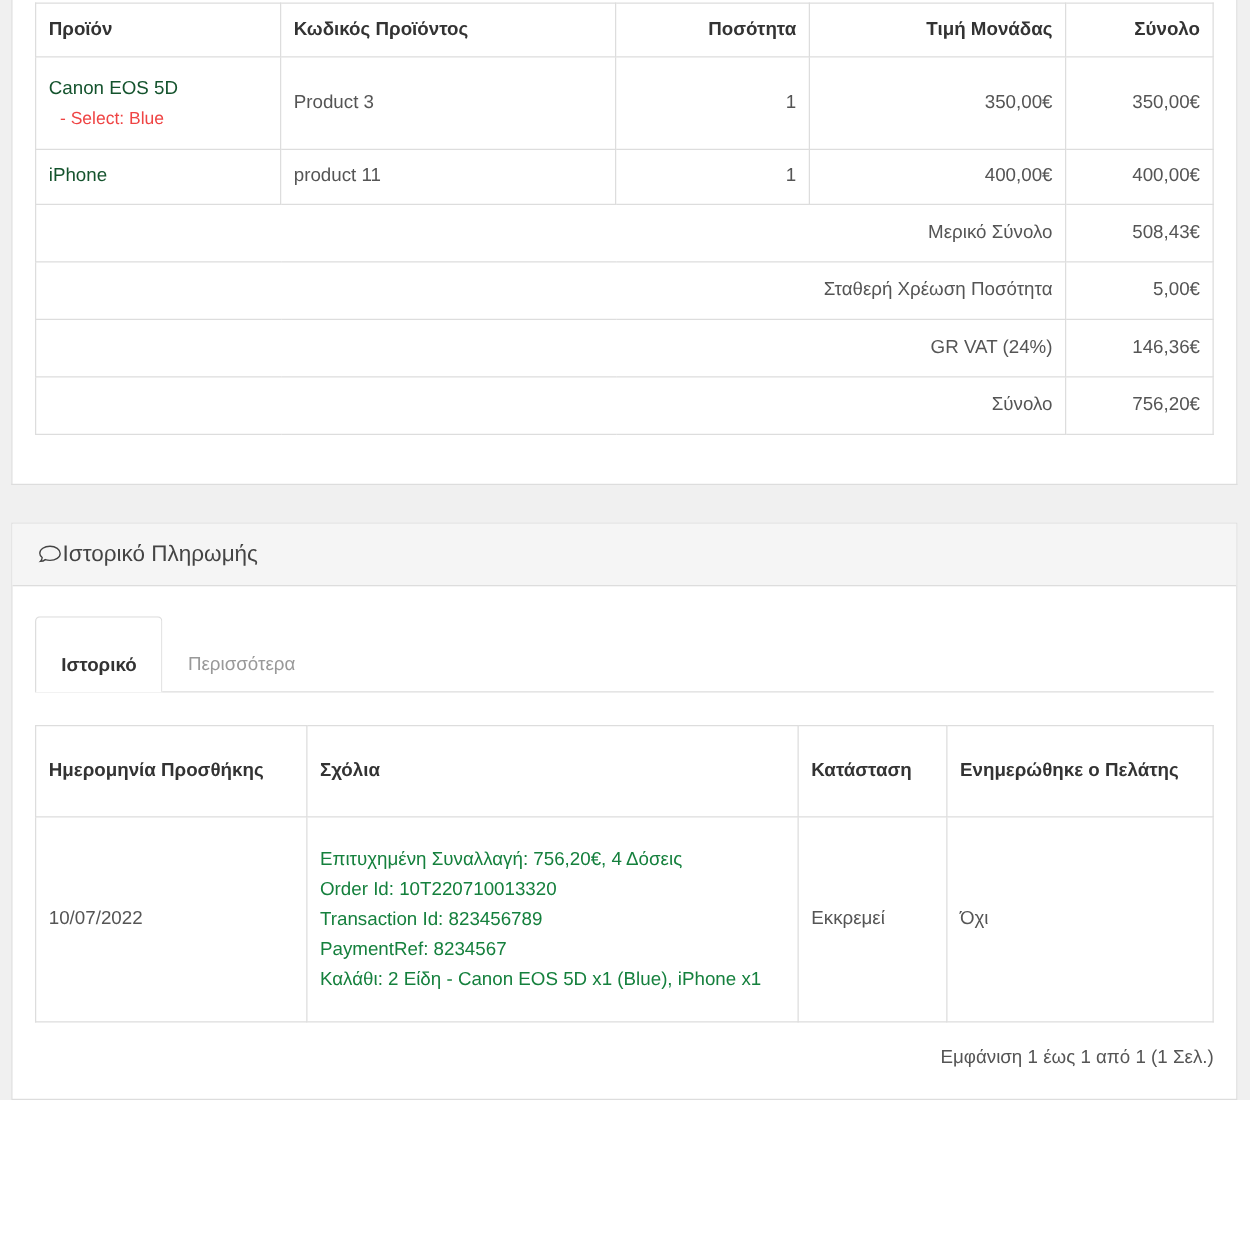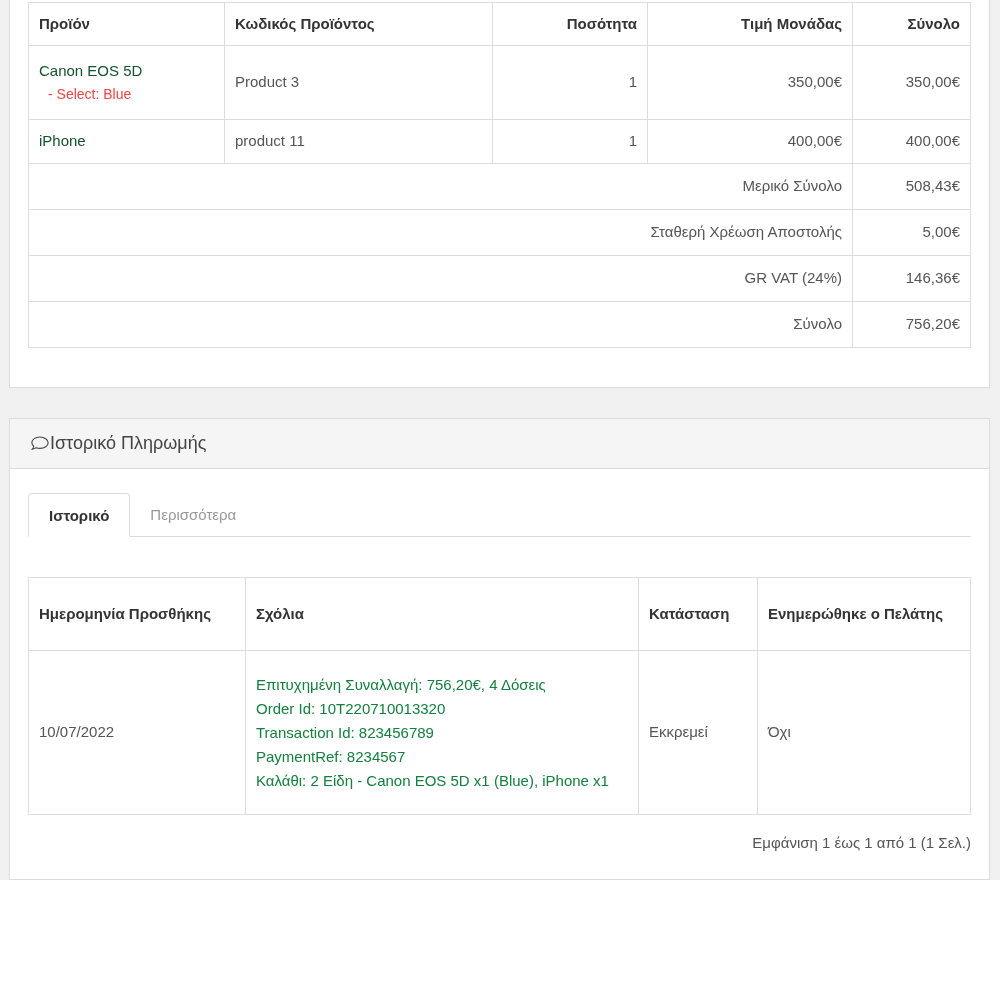--- a/index.html
+++ b/index.html
@@ -21,25 +21,25 @@
   .num { text-align:right; }
   .order-table .hdr-row { height:43px; }
   .order-table .row-1 { height:74px; }
   .order-table .row-2 { height:44px; }
   .order-table .total-row { height:46px; }
   .total-label { text-align:right; }
   a.product-link { color:#14532d; text-decoration:none; cursor:pointer; }
   .option-line { padding-left:9px; color:#ef4444; font-size:14px; margin-top:2px; }
 
   .tabs { display:flex; border-bottom:1px solid #ddd; }
-  .tab { padding:13px 20px 12px 20px; font-size:15px; color:#999; cursor:pointer; }
+  .tab { padding:30px 20px 12px 20px; font-size:15px; color:#999; cursor:pointer; }
   .tab.active { background:#fff; border:1px solid #ddd; border-bottom:1px solid #fff;
     margin-bottom:-1px; border-radius:4px 4px 0 0; color:#333; font-weight:bold; }
 
-  .history-table { margin-top:40px; }
+  .history-table { margin-top:26px; }
   .history-table th { height:73px; line-height:24px; }
   .history-table .body-row { height:164px; }
   .comment-cell div { line-height:24px; }
   .green { color:#15803d; }
   .pagination { text-align:right; padding:19px 0 0 0; color:#555; font-size:15px; }
   .comment-icon-svg { flex:0 0 auto; display:block; }
 </style>
 </head>
 <body>
 
@@ -79,21 +79,21 @@
         <td>product 11</td>
         <td class="num">1</td>
         <td class="num">400,00€</td>
         <td class="num">400,00€</td>
       </tr>
       <tr class="total-row">
         <td colspan="4" class="total-label">Μερικό Σύνολο</td>
         <td class="num">508,43€</td>
       </tr>
       <tr class="total-row">
-        <td colspan="4" class="total-label">Σταθερή Χρέωση Αποστολής</td>
+        <td colspan="4" class="total-label">Σταθερή Χρέωση Ποσότητα</td>
         <td class="num">5,00€</td>
       </tr>
       <tr class="total-row">
         <td colspan="4" class="total-label">GR VAT (24%)</td>
         <td class="num">146,36€</td>
       </tr>
       <tr class="total-row">
         <td colspan="4" class="total-label">Σύνολο</td>
         <td class="num">756,20€</td>
       </tr>

